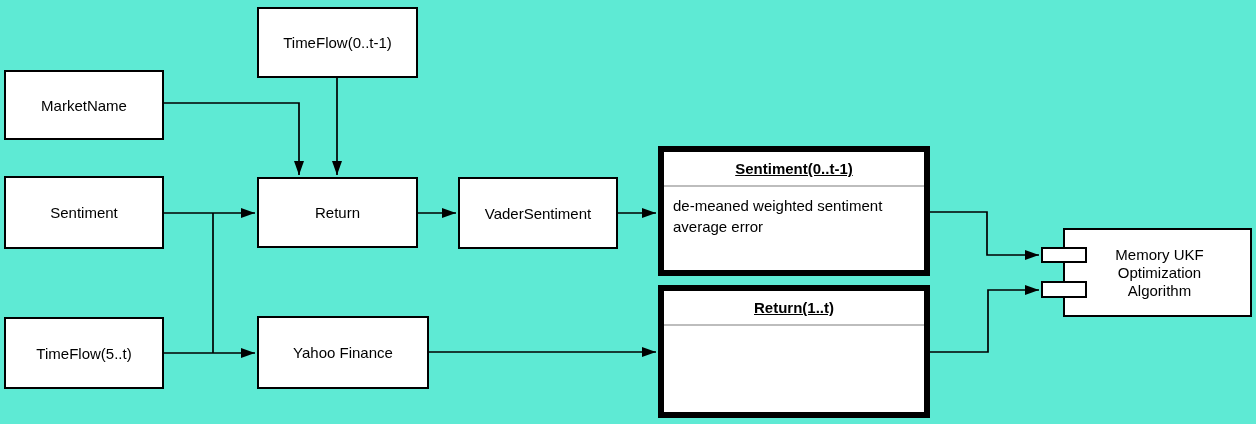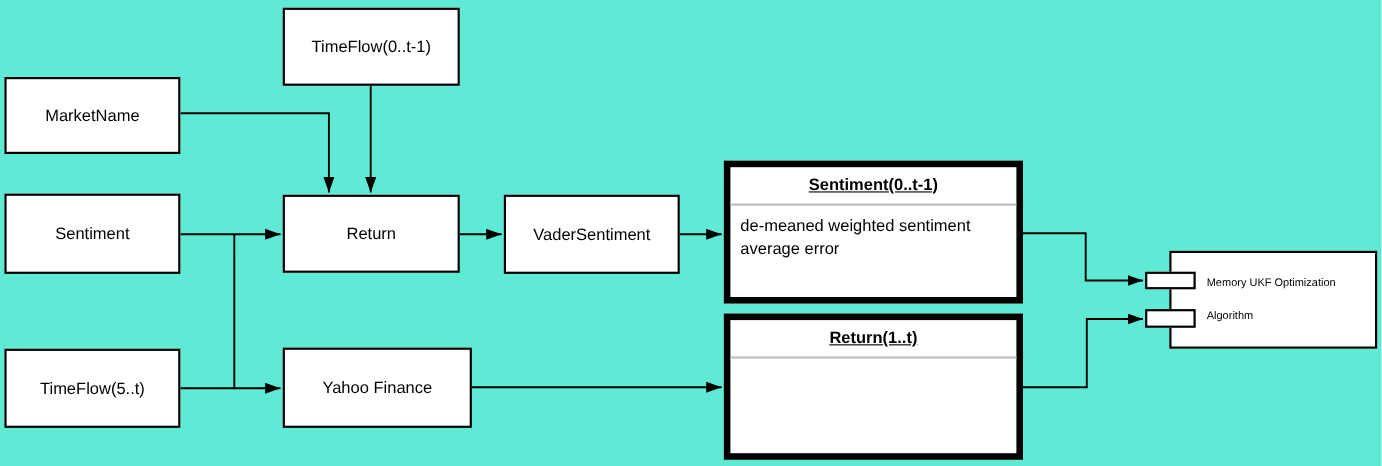--- a/index.html
+++ b/index.html
@@ -63,23 +63,23 @@
     position: absolute;
     box-sizing: border-box;
     background: #ffffff;
     border: 2px solid #000000;
     display: flex;
     align-items: center;
   }
   .component-label {
     margin-left: 32px;
     width: 125px;
-    font-size: 10px;
-    line-height: 30px;
-    text-align: left;
+    font-size: 15px;
+    line-height: 18px;
+    text-align: center;
   }
   .port {
     position: absolute;
     box-sizing: border-box;
     background: #ffffff;
     border: 2px solid #000000;
     z-index: 3;
   }
 </style>
 </head>

